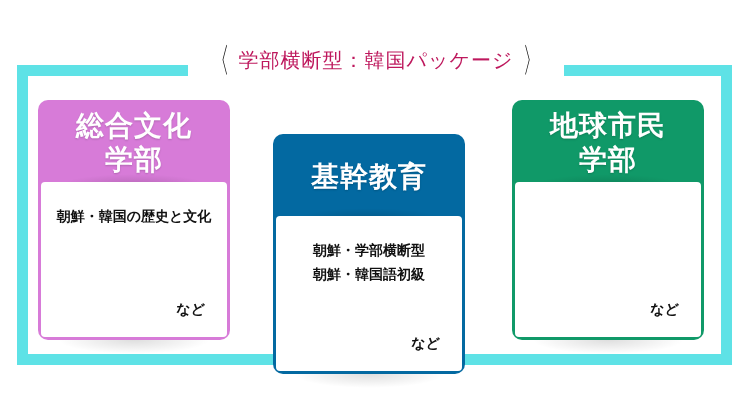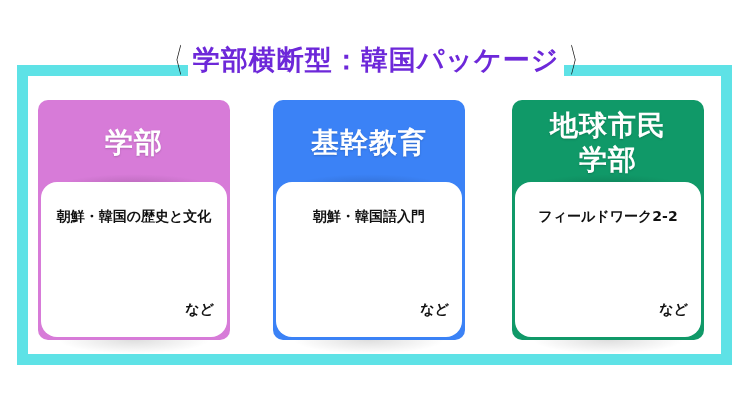--- a/index.html
+++ b/index.html
@@ -36,23 +36,23 @@
       justify-content: center;
     }
     .bracket {
       font-size: 34px;
       font-weight: 300;
       color: #111;
       line-height: 1;
       transform: scaleX(0.55);
     }
     .title-text {
-      font-size: 27px;
-      font-weight: bold;
-      color: #6d28d9;
+      font-size: 20px;
+      font-weight: normal;
+      color: #be185d;
       letter-spacing: 1px;
       white-space: nowrap;
       padding: 0 2px;
     }
     .card {
       position: absolute;
       top: 100px;
       width: 192px;
       height: 240px;
       border-radius: 10px;
@@ -91,92 +91,93 @@
       height: 12px;
       background: radial-gradient(ellipse at bottom, rgba(0,0,0,0.15), rgba(0,0,0,0) 70%);
     }
     .card-body {
       position: absolute;
       left: 3px;
       right: 3px;
       top: 82px;
       bottom: 3px;
       background: #ffffff;
-      border-radius: 16px;
+      border-radius: 4px;
       padding-left: 12px;
     }
     .course-list {
       position: absolute;
       top: 22px;
       left: 0;
       right: 0;
       text-align: center;
       font-size: 14px;
       font-weight: bold;
       color: #111;
       line-height: 24px;
     }
     .etc {
       position: absolute;
-      right: 13px;
+      right: 22px;
       bottom: 18px;
       font-size: 14px;
       font-weight: bold;
       color: #111;
     }
     .card-purple { left: 38px; background: #D77BD8; }
-    .card-orange { left: 273px; background: #3b82f6; }
+    .card-orange { left: 273px; background: #0369a1; margin-top: 34px; }
     .card-green  { left: 512px; background: #109968; }
     .card-orange .card-header { font-size: 28px; }
   </style>
 </head>
 <body>
 
 <div class="frame"></div>
 
 <div class="title-wrap">
   <span class="bracket">〈</span>
   <span class="title-text">学部横断型：韓国パッケージ</span>
   <span class="bracket">〉</span>
 </div>
 
 <div class="card card-purple">
   <div class="shadow"></div>
   <div class="card-header">
+    <div>総合文化</div>
     <div>学部</div>
     <div class="hdr-shade"></div>
   </div>
   <div class="card-body">
     <div class="course-list">
       <div>朝鮮・韓国の歴史と文化</div>
     </div>
     <div class="etc">など</div>
   </div>
 </div>
 
 <div class="card card-orange">
   <div class="shadow"></div>
   <div class="card-header">
     <div>基幹教育</div>
     <div class="hdr-shade"></div>
   </div>
   <div class="card-body">
     <div class="course-list">
-      <div>朝鮮・韓国語入門</div>
+      <div>朝鮮・学部横断型</div>
+      <div>朝鮮・韓国語初級</div>
     </div>
     <div class="etc">など</div>
   </div>
 </div>
 
 <div class="card card-green">
   <div class="shadow"></div>
   <div class="card-header">
     <div>地球市民</div>
     <div>学部</div>
     <div class="hdr-shade"></div>
   </div>
   <div class="card-body">
     <div class="course-list">
-      <div>フィールドワーク2-2</div>
     </div>
     <div class="etc">など</div>
   </div>
 </div>
 
 </body></html>

